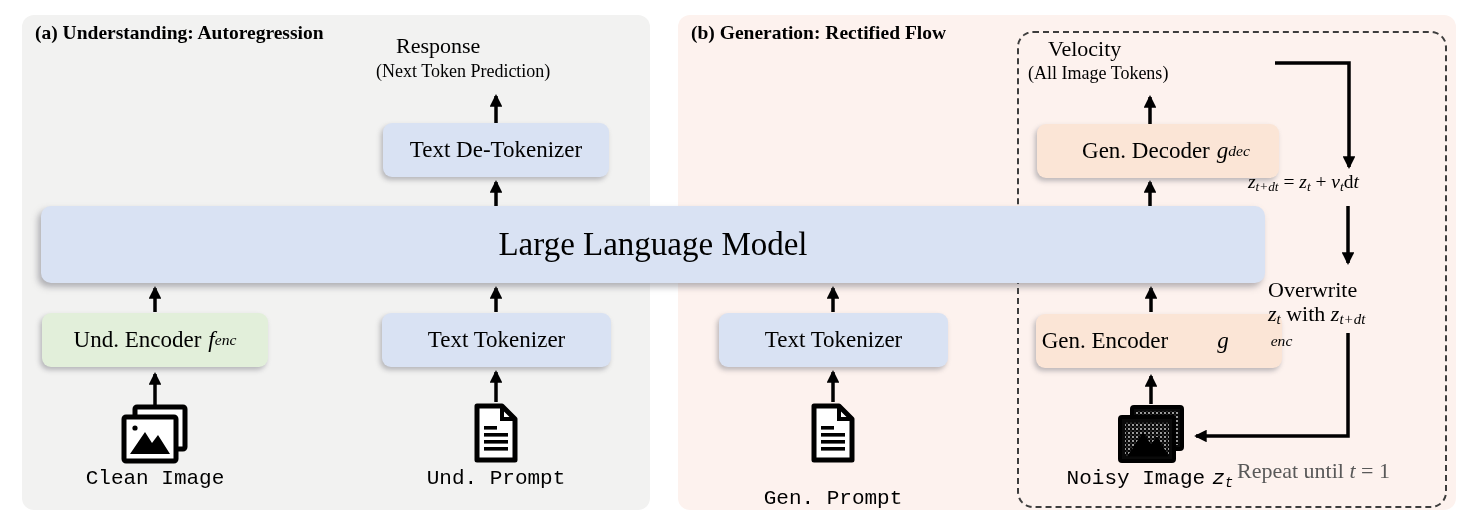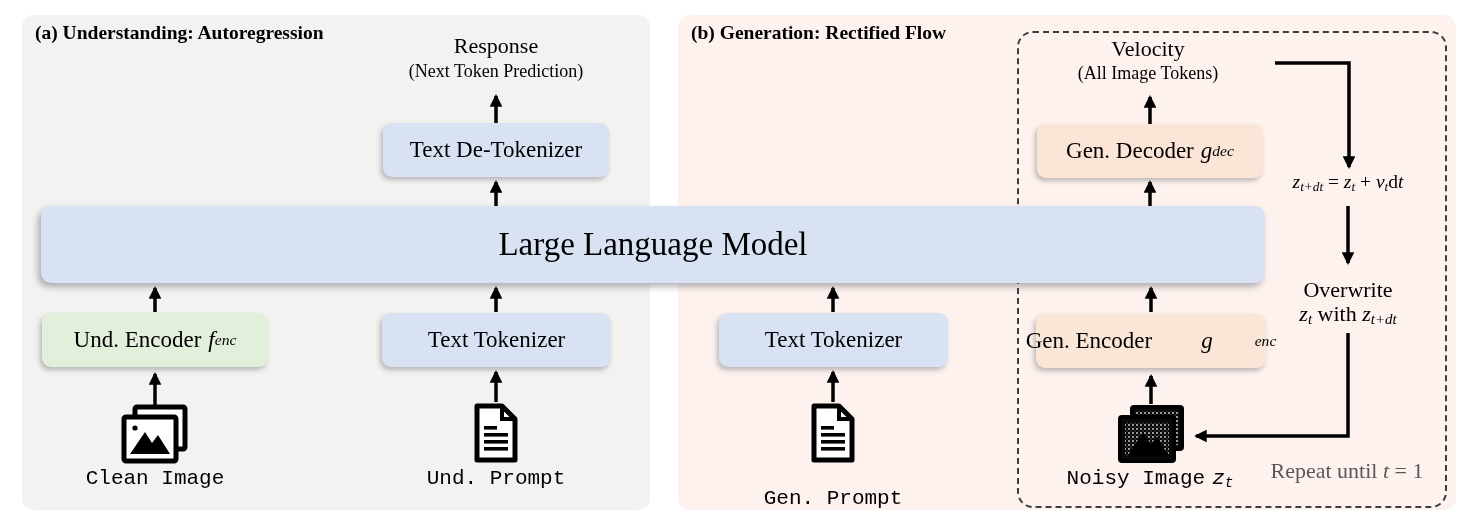--- a/index.html
+++ b/index.html
@@ -11,25 +11,25 @@
   .panel-title{position:absolute;font-weight:bold;font-size:19.5px;white-space:nowrap;}
   .dashed-box{position:absolute;left:1017px;top:31px;width:426px;height:473px;
               border:2.5px dashed var(--dashed-border);border-radius:16px;}
   .arrows{position:absolute;left:0;top:0;pointer-events:none;}
   .arrows path{stroke:var(--arrow);stroke-width:3.5;fill:none;}
   .box{position:absolute;height:54px;border-radius:9px;display:flex;align-items:center;
        justify-content:center;font-size:23px;white-space:nowrap;
        box-shadow:-2px 3px 5px rgba(110,110,120,0.45);}
   .blue{background:var(--blue-box);}
   .green{background:var(--green-box);}
-  .peach{background:var(--peach-box);}
+  .peach{background:var(--peach-box);padding-left:16px;}
   .llm-box{position:absolute;left:41px;top:206px;width:1224px;height:77px;border-radius:10px;
            background:var(--blue-box);display:flex;align-items:center;justify-content:center;
            font-size:33px;box-shadow:-3px 4px 6px rgba(110,110,120,0.5);}
-  .ctext{position:absolute;text-align:center;white-space:nowrap;}
+  .ctext{position:absolute;text-align:left;white-space:nowrap;}
   .io-title{font-size:22px;}
   .io-sub{font-size:18px;}
   .eq{font-size:19.5px;}
   .note{font-size:22px;}
   .caption{position:absolute;font-size:21px;text-align:center;white-space:nowrap;font-family:Liberation Mono, monospace;}
   .repeat{color:var(--muted-text);}
   .sym{font-style:italic;margin-left:7px;}
   .var{font-style:italic;}
   .sub{font-style:italic;font-size:0.68em;vertical-align:-0.22em;}
   .icon{position:absolute;}

